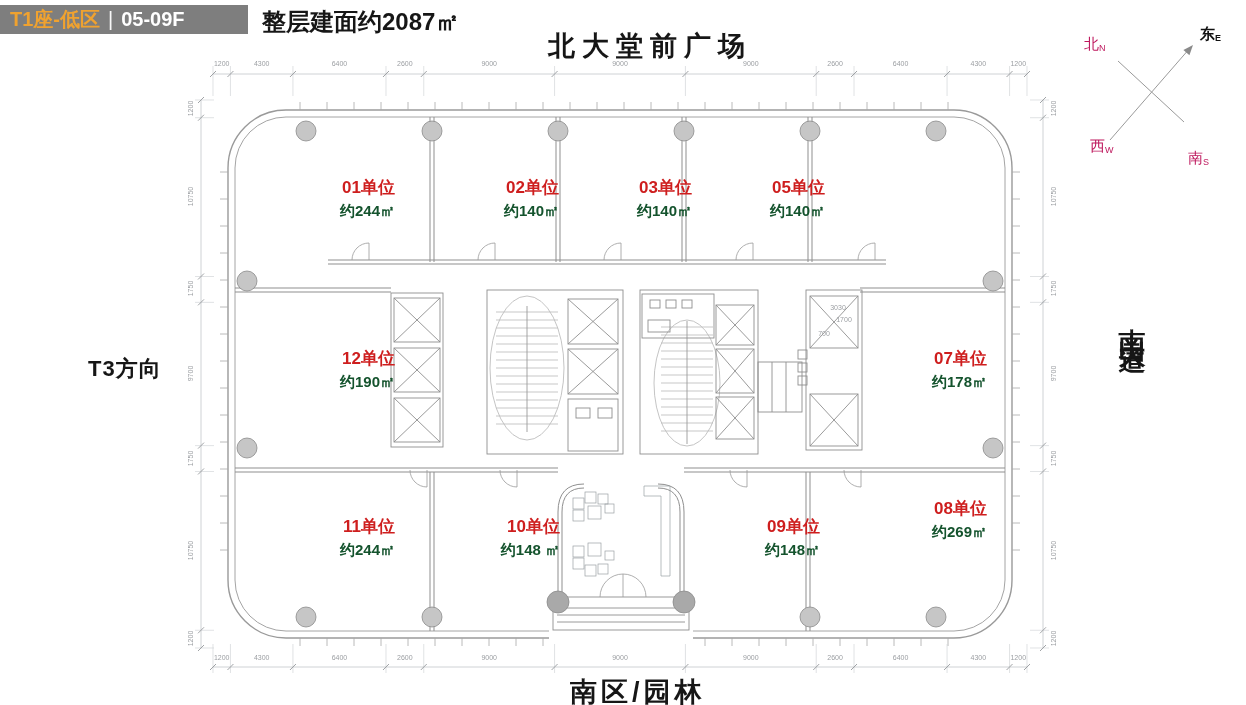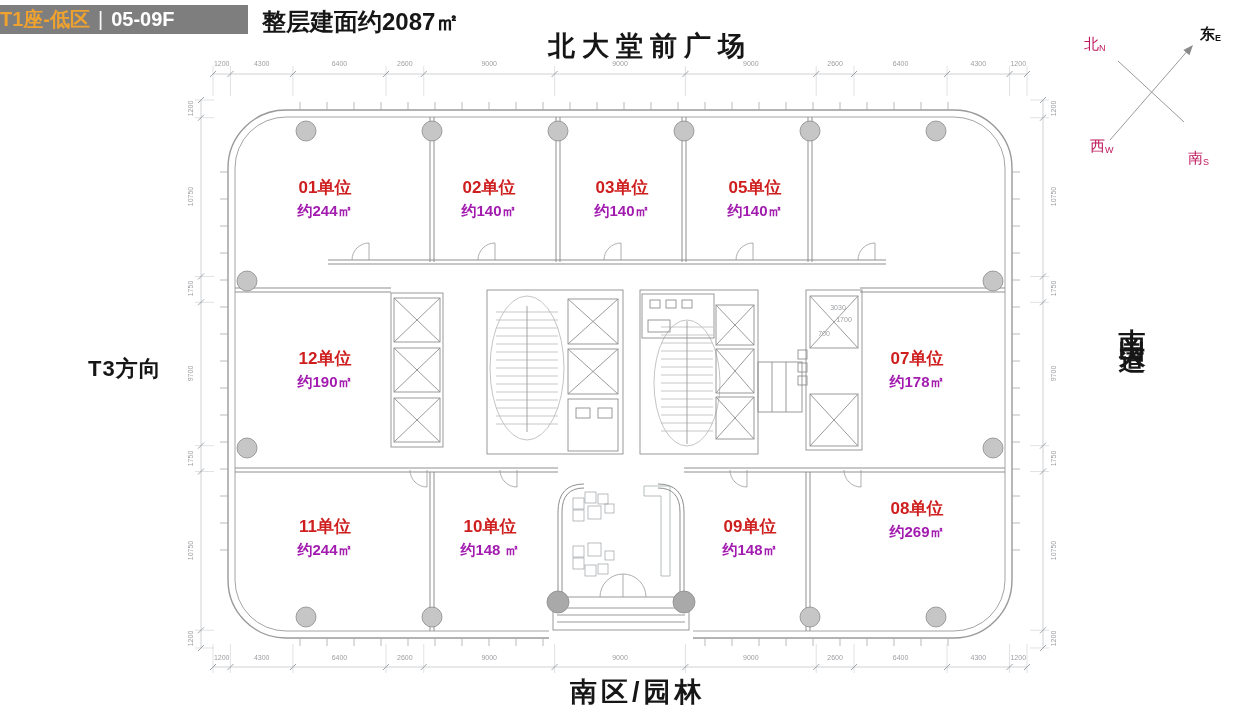--- a/index.html
+++ b/index.html
@@ -1,40 +1,40 @@
 <!DOCTYPE html>
 <html style="--red: #CE1E1E; --accent: #F0A22F; --hdr: #7E7E7E;"><head>
 <meta charset="utf-8">
 <style>
   html,body{margin:0;padding:0;background:#fff}
   #stage{position:relative;width:1246px;height:705px;background:#fff;overflow:hidden;
          font-family:"Liberation Sans",sans-serif;color:#1a1a1a}
   svg{position:absolute;left:0;top:0}
   
   .hdr{position:absolute;left:0;top:5px;width:248px;height:29px;background:var(--hdr,#7E7E7E);
-       display:flex;align-items:center;padding-left:0;box-sizing:border-box;
+       display:flex;align-items:center;padding-left:10px;box-sizing:border-box;
        font-size:20px;font-weight:700;color:#fff;white-space:nowrap}
   .hdr .bld{color:var(--accent,#F0A22F)}
   .hdr .sep{margin:0 8px;font-weight:400;opacity:.95}
   .area-note{position:absolute;left:262px;top:6px;font-size:24px;font-weight:700;color:#161616}
   
   .ctx{position:absolute;font-weight:600;color:#161616}
   .ctx.north{left:548px;top:28px;font-size:27px;letter-spacing:7px}
   .ctx.west{left:88px;top:354px;font-size:22px;letter-spacing:1px}
   .ctx.east{left:1114px;top:307px;font-size:27px;writing-mode:vertical-rl;letter-spacing:6px}
   .ctx.south{left:570px;top:674px;font-size:27px;letter-spacing:4px}
   
   .compass{position:absolute;left:1060px;top:25px;width:185px;height:140px}
   .cp{position:absolute;font-size:15px;color:#be185d;white-space:nowrap}
   .cp .cs{font-size:9px;vertical-align:-2px}
   .cp.e{color:#111;font-weight:700}
   
-  .unit{position:absolute;width:140px;text-align:center}
+  .unit{position:absolute;width:140px;text-align:right}
   .uname{font-size:17px;font-weight:700;color:var(--red,#CE1E1E)}
-  .uarea{font-size:15px;font-weight:600;color:#a21caf;margin-top:3px}
+  .uarea{font-size:15px;font-weight:600;color:#14532d;margin-top:3px}
   
   .dim{position:absolute;width:40px;text-align:center;font-size:7px;color:#9B9EA2;line-height:9px}
   .dim.v{transform:rotate(-90deg)}
 </style>
 </head>
 <body>
 
 <div id="stage">
 
   <svg id="plan-svg" width="1246" height="705">

